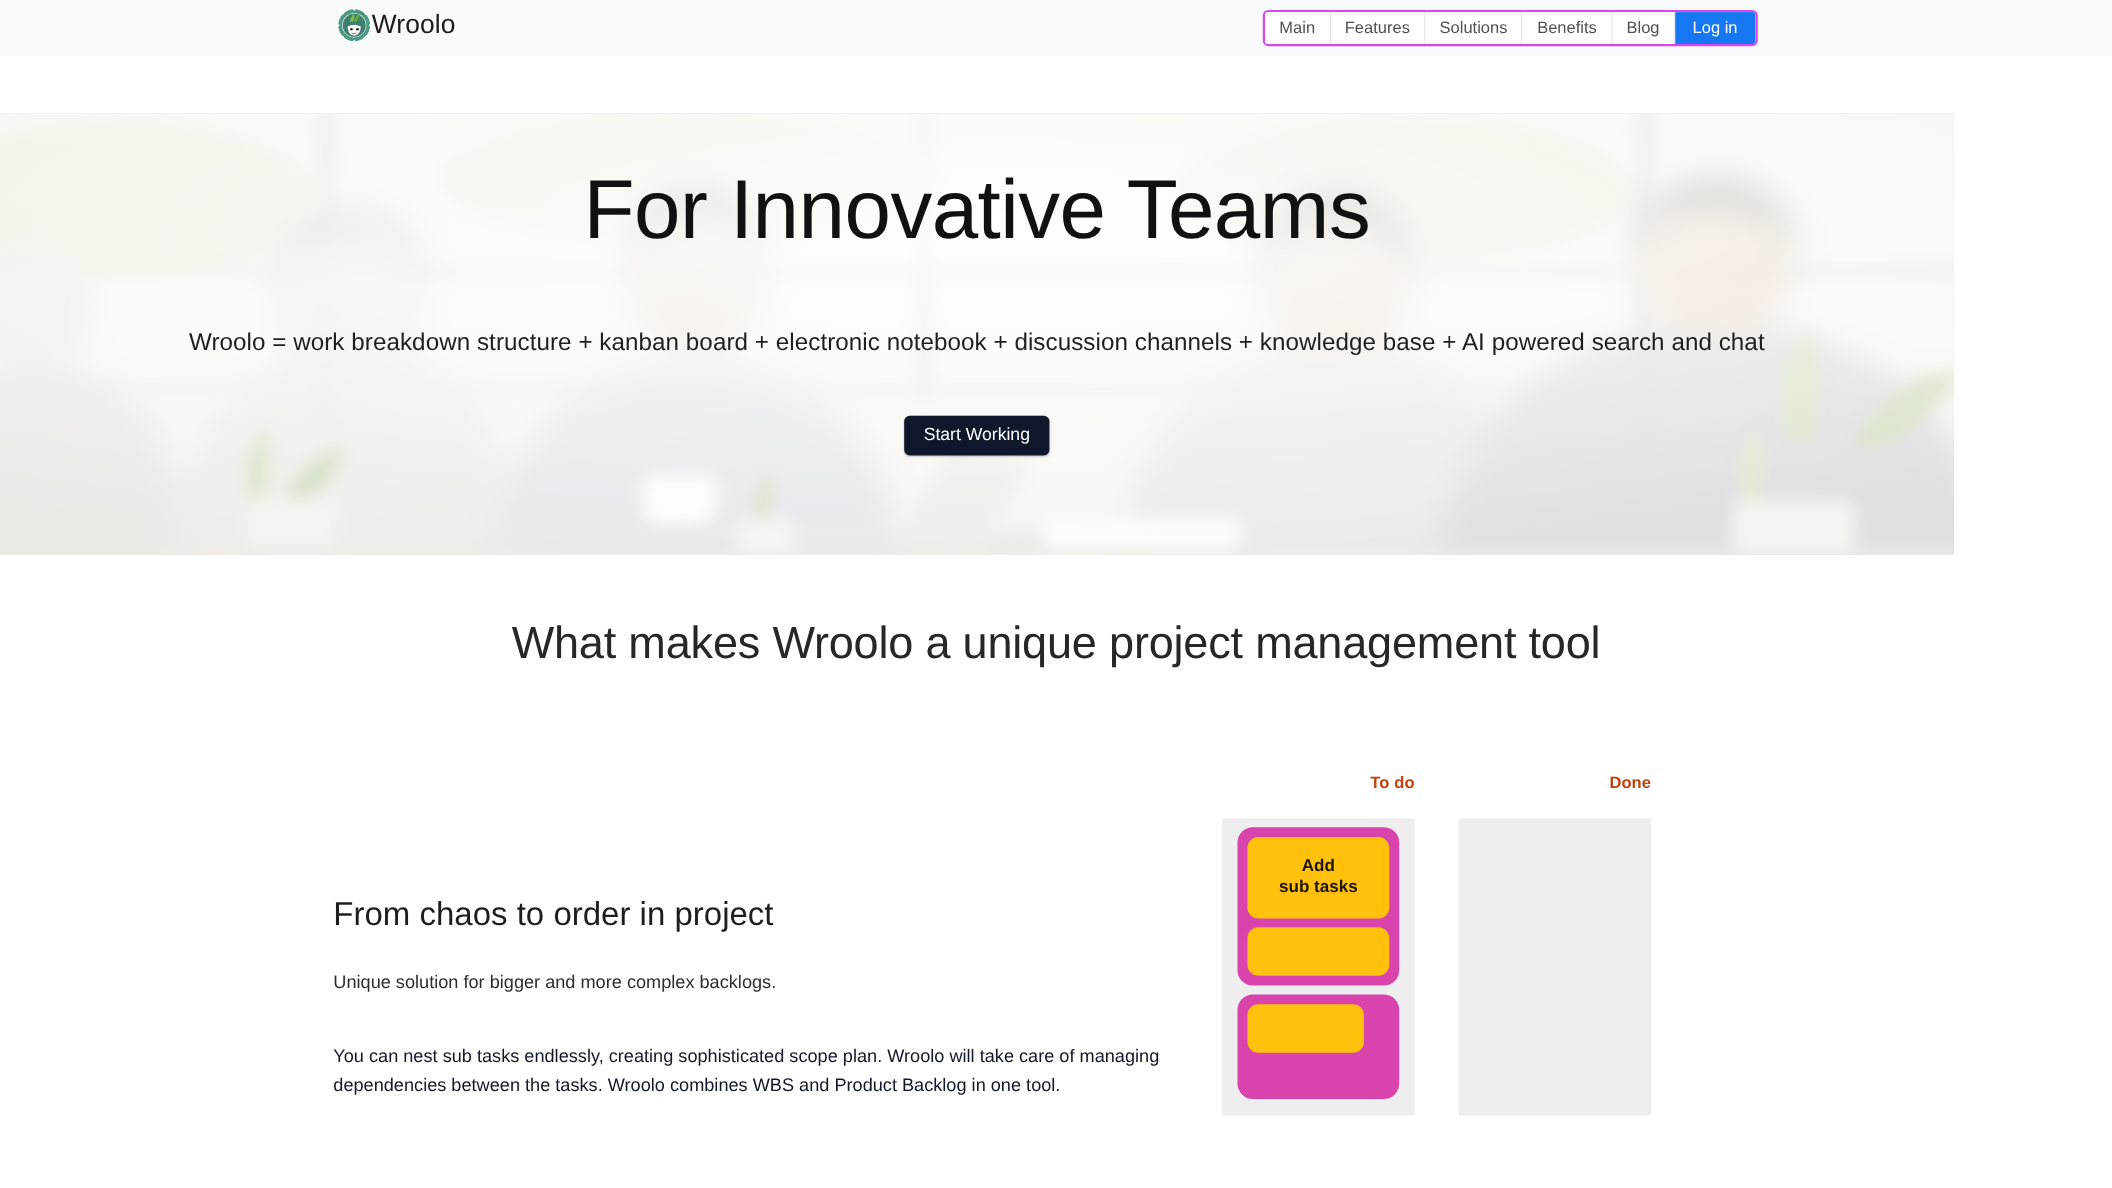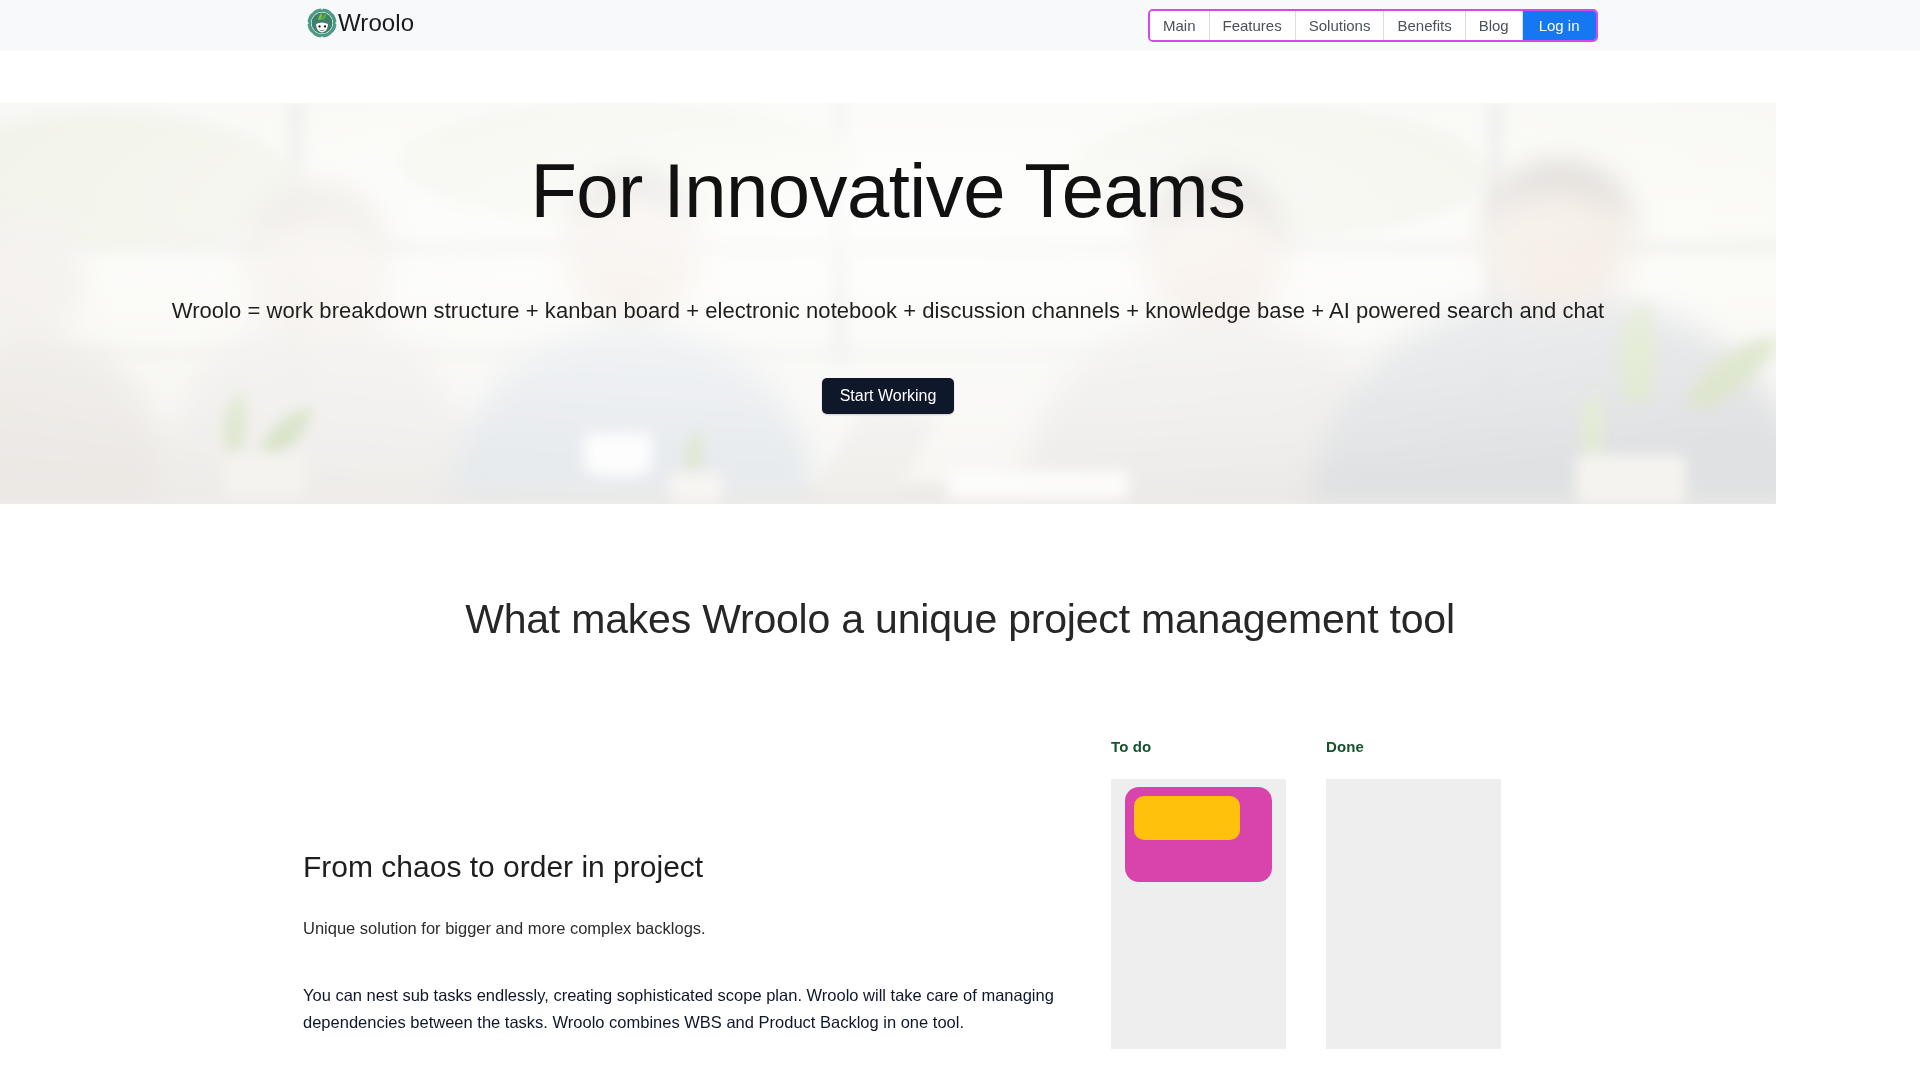--- a/index.html
+++ b/index.html
@@ -138,21 +138,20 @@
     font-family: inherit;
     box-shadow: 0 1px 2px rgba(0,0,0,.18);
   }
 
   
   .intro {
     width: 1920px;
     text-align: center;
     background: #ffffff;
     padding-top: 56px;
-    margin-top: 35px;
   }
   .intro-title {
     font-size: 41px;
     font-weight: 300;
     color: #272727;
     line-height: 1.2;
     letter-spacing: -0.2px;
   }
   .intro-sub {
     margin-top: 30px;
@@ -201,24 +200,24 @@
 
   
   .kanban {
     width: 520px;
     display: flex;
     gap: 40px;
     padding-left: 46px;
   }
   .kcol { width: 175px; }
   .kcol-title {
-    text-align: left;
+    text-align: right;
     font-size: 15px;
     font-weight: 700;
-    color: #14532d;
+    color: #c2410c;
     margin-bottom: 24px;
     letter-spacing: .1px;
   }
   .kcol-body {
     background: #eeeeee;
     height: 270px;
     padding: 8px 0 0 0;
     position: relative;
     overflow: hidden;
   }
@@ -420,20 +419,26 @@
       <p class="feature-lead">Unique solution for bigger and more complex backlogs.</p>
       <p class="feature-body">You can nest sub tasks endlessly, creating sophisticated scope plan. Wroolo will take care of managing dependencies between the tasks. Wroolo combines WBS and Product Backlog in one tool.</p>
     </div>
 
     <div class="kanban">
 
       <div class="kcol">
         <div class="kcol-title">To do</div>
         <div class="kcol-body">
 
+          <div class="kgroup">
+            <div class="kcard is-tall">
+              <span>Add<br>sub tasks</span>
+            </div>
+            <div class="kcard"></div>
+          </div>
 
           <div class="kgroup is-deep">
             <div class="kcard is-narrow"></div>
           </div>
 
         </div>
       </div>
 
       <div class="kcol">
         <div class="kcol-title">Done</div>

